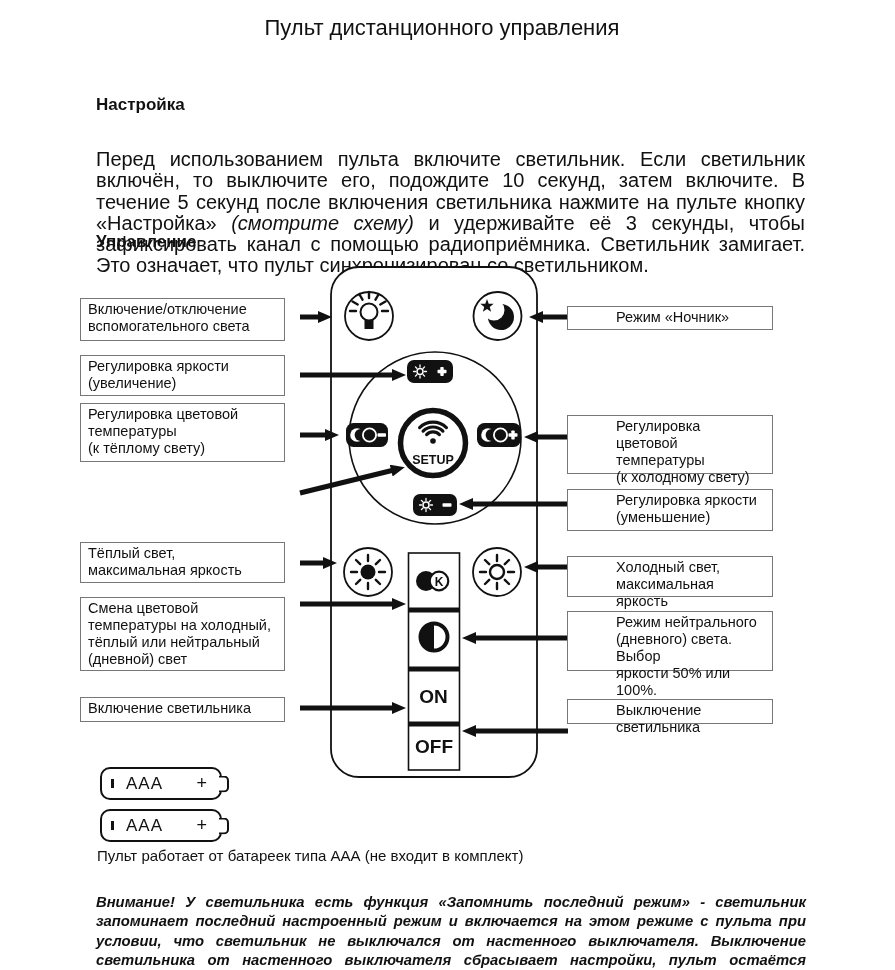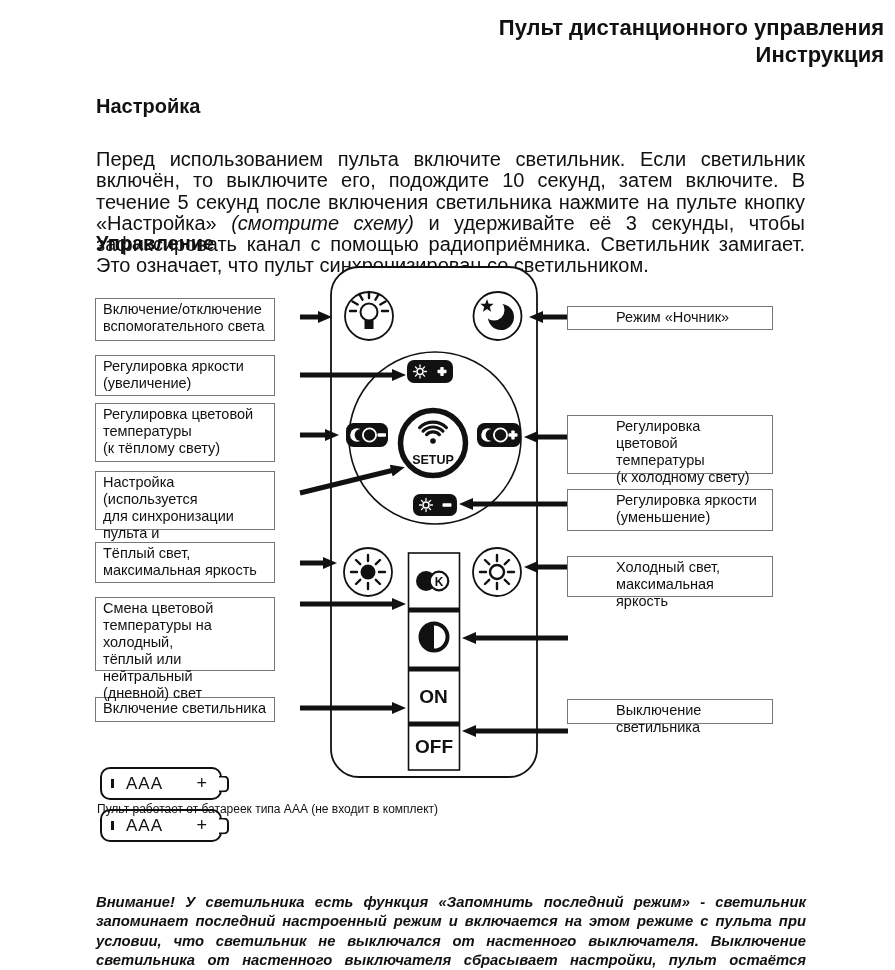--- a/index.html
+++ b/index.html
@@ -2,45 +2,45 @@
 <html><head>
 <meta charset="utf-8">
 <style>
   html,body{margin:0;padding:0;background:#e8e8e8;}
   .page{
     position:relative;width:895px;height:970px;background:#ffffff;
     font-family:"Liberation Sans", sans-serif;color:#111;overflow:hidden;
     margin:0 auto;
   }
   .title{
-    position:absolute;top:14px;left:0;width:884px;text-align:right;
-    font-size:22px;font-weight:bold;line-height:27px;
+    position:absolute;top:14px;left:0;width:884px;text-align:center;
+    font-size:22px;font-weight:normal;line-height:27px;
   }
   .section-heading{
-    position:absolute;left:96px;font-size:20px;font-weight:bold;
+    position:absolute;left:96px;font-size:17px;font-weight:bold;
   }
   .h-setup{top:95px}
   .h-control{top:232px}
   .para{
     position:absolute;left:96px;top:129px;width:709px;
     font-size:20px;line-height:21.3px;text-align:justify;
   }
   .para em{font-style:italic}
   .warning{
     position:absolute;left:96px;top:878px;width:710px;
     font-size:14.8px;font-weight:bold;line-height:19.5px;text-align:justify;font-style:italic;
   }
-  .caption{position:absolute;left:97px;top:802px;font-size:12px;}
+  .caption{position:absolute;left:97px;top:847px;font-size:15px;}
   .lbl{
     position:absolute;background:#fff;border:1px solid #777;
     box-sizing:border-box;padding:2px 6px 2px 7px;
     font-size:14.5px;line-height:17px;white-space:pre-line;color:#111;
     z-index:3;
   }
-  .lbl-left{left:95px;width:180px;}
+  .lbl-left{left:80px;width:205px;}
   .lbl-right{left:567px;width:206px;padding-left:48px;}
   svg.diagram{position:absolute;top:0;left:0;z-index:2;}
   svg text{font-family:"Liberation Sans", sans-serif;font-weight:bold;fill:#111;}
   .battery{
     position:absolute;left:100px;width:122px;height:33px;
     border:2.5px solid #111;border-radius:10px;
     display:flex;align-items:center;background:#fff;box-sizing:border-box;
   }
   .bat-minus-mark{width:3px;height:9px;background:#111;margin-left:9px;}
   .bat-label{font-size:17px;margin-left:12px;letter-spacing:1px;}
@@ -51,21 +51,20 @@
     border-radius:0 5px 5px 0;background:#fff;
   }
 </style>
 </head>
 <body>
 
 <div class="page">
 
   <div class="title">
     <div>Пульт дистанционного управления</div>
-    <div>Инструкция</div>
   </div>
 
   <div class="section-heading h-setup">Настройка</div>
   <p class="para"><span>Перед использованием пульта включите светильник. Если светильник включён, то выключите его, подождите 10 секунд, затем включите. В течение 5 секунд после включения светильника нажмите на пульте кнопку «Настройка» </span><em>(смотрите схему)</em><span> и удерживайте её 3 секунды, чтобы зафиксировать канал с помощью радиоприёмника. Светильник замигает. Это означает, что пульт синхронизирован со светильником.</span></p>
 
   <div class="section-heading h-control">Управление</div>
 
   <svg class="diagram" width="895" height="970" viewBox="0 0 895 970">
     <defs>
       <marker id="ah" markerUnits="userSpaceOnUse" markerWidth="14" markerHeight="12" viewBox="0 0 14 12" refX="7" refY="6" orient="auto">
@@ -206,39 +205,39 @@
     </g>
   </svg>
 
   <div class="lbl lbl-left" style="top:298px;height:43px">Включение/отключение
 вспомогательного света</div>
   <div class="lbl lbl-left" style="top:355px;height:41px">Регулировка яркости
 (увеличение)</div>
   <div class="lbl lbl-left" style="top:403px;height:59px">Регулировка цветовой
 температуры
 (к тёплому свету)</div>
-  <div class="lbl lbl-left" style="top:471px;height:59px">Настройка (используется
-для синхронизации пульта и
-светильника)</div>
   <div class="lbl lbl-left" style="top:542px;height:41px">Тёплый свет,
 максимальная яркость</div>
   <div class="lbl lbl-left" style="top:697px;height:25px">Включение светильника</div>
   <div class="lbl lbl-left" style="top:597px;height:74px">Смена цветовой
 температуры на холодный,
 тёплый или нейтральный
 (дневной) свет</div>
 
   <div class="lbl lbl-right" style="top:306px;height:24px">Режим «Ночник»</div>
   <div class="lbl lbl-right" style="top:415px;height:59px">Регулировка цветовой
 температуры
 (к холодному свету)</div>
   <div class="lbl lbl-right" style="top:489px;height:42px">Регулировка яркости
 (уменьшение)</div>
   <div class="lbl lbl-right" style="top:556px;height:41px">Холодный свет,
 максимальная яркость</div>
+  <div class="lbl lbl-right" style="top:611px;height:60px">Режим нейтрального
+(дневного) света. Выбор
+яркости 50% или 100%.</div>
   <div class="lbl lbl-right" style="top:699px;height:25px">Выключение светильника</div>
 
   <div class="battery" style="top:767px">
     <span class="bat-minus-mark"></span>
     <span class="bat-label">AAA</span>
     <span class="bat-plus">+</span>
     <span class="bat-cap"></span>
   </div>
   <div class="battery" style="top:809px">
     <span class="bat-minus-mark"></span>

